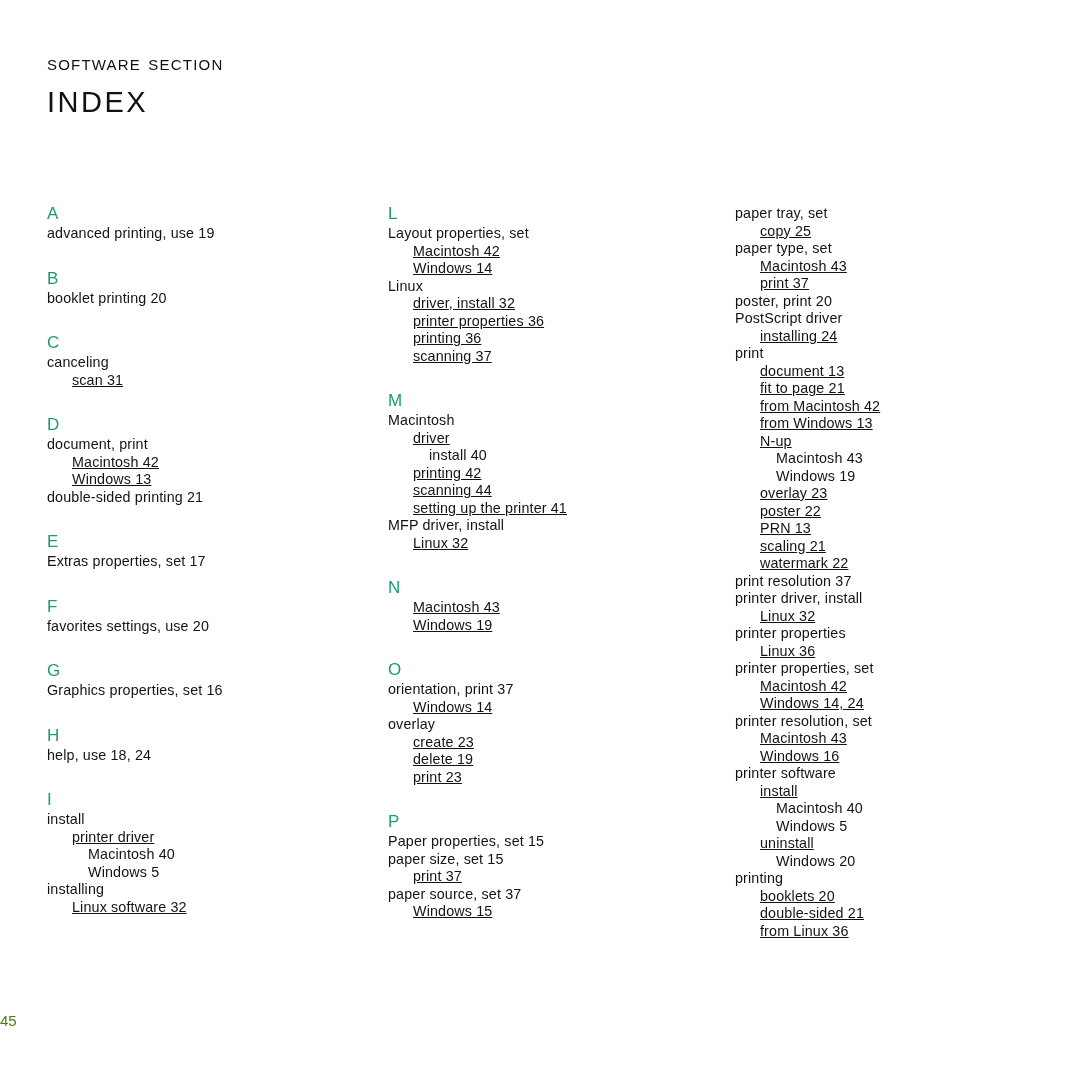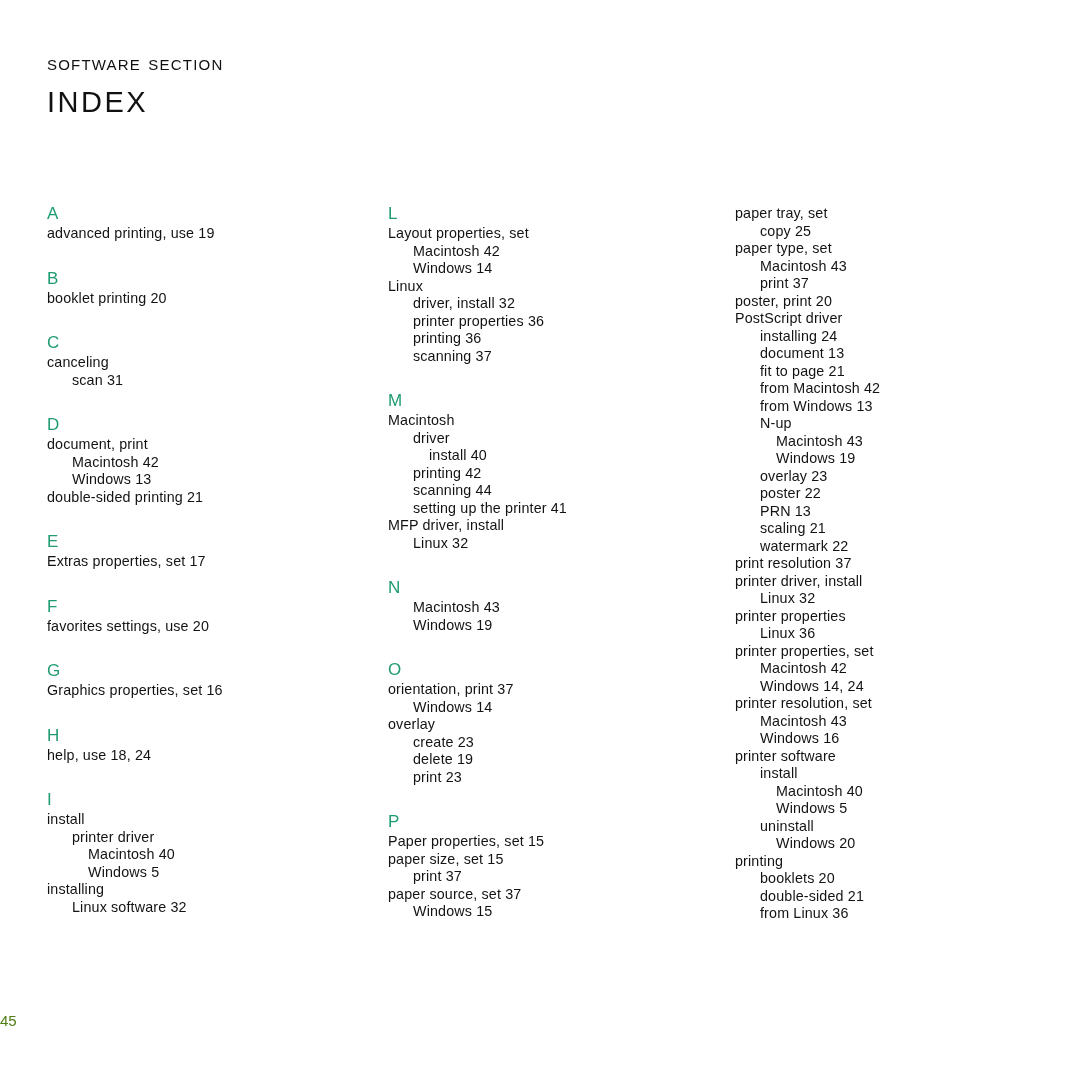--- a/index.html
+++ b/index.html
@@ -84,21 +84,21 @@
   .entry {
     font-size: 14.3px;
     line-height: 17.5px;
     color: #131313;
     white-space: nowrap;
     letter-spacing: 0.15px;
     margin: 0;
     padding: 0;
   }
   .lvl-0 { padding-left: 0px; }
-  .lvl-1 { padding-left: 25px; }
+  .lvl-1 { padding-left: 25px; text-decoration: underline; }
   .lvl-2 { padding-left: 41px; }
 
   .group-gap { height: 27px; }
 
   
   .page-number {
     position: absolute;
     left: 0;
     top: 1012px;
     width: 1080px;
@@ -226,20 +226,21 @@
     <div class="column col-3">
         <div class="letter-group">
           <div class="entry lvl-0">paper tray, set</div>
           <div class="entry lvl-1">copy 25</div>
           <div class="entry lvl-0">paper type, set</div>
           <div class="entry lvl-1">Macintosh 43</div>
           <div class="entry lvl-1">print 37</div>
           <div class="entry lvl-0">poster, print 20</div>
           <div class="entry lvl-0">PostScript driver</div>
           <div class="entry lvl-1">installing 24</div>
+          <div class="entry lvl-0">print</div>
           <div class="entry lvl-1">document 13</div>
           <div class="entry lvl-1">fit to page 21</div>
           <div class="entry lvl-1">from Macintosh 42</div>
           <div class="entry lvl-1">from Windows 13</div>
           <div class="entry lvl-1">N-up</div>
           <div class="entry lvl-2">Macintosh 43</div>
           <div class="entry lvl-2">Windows 19</div>
           <div class="entry lvl-1">overlay 23</div>
           <div class="entry lvl-1">poster 22</div>
           <div class="entry lvl-1">PRN 13</div>

